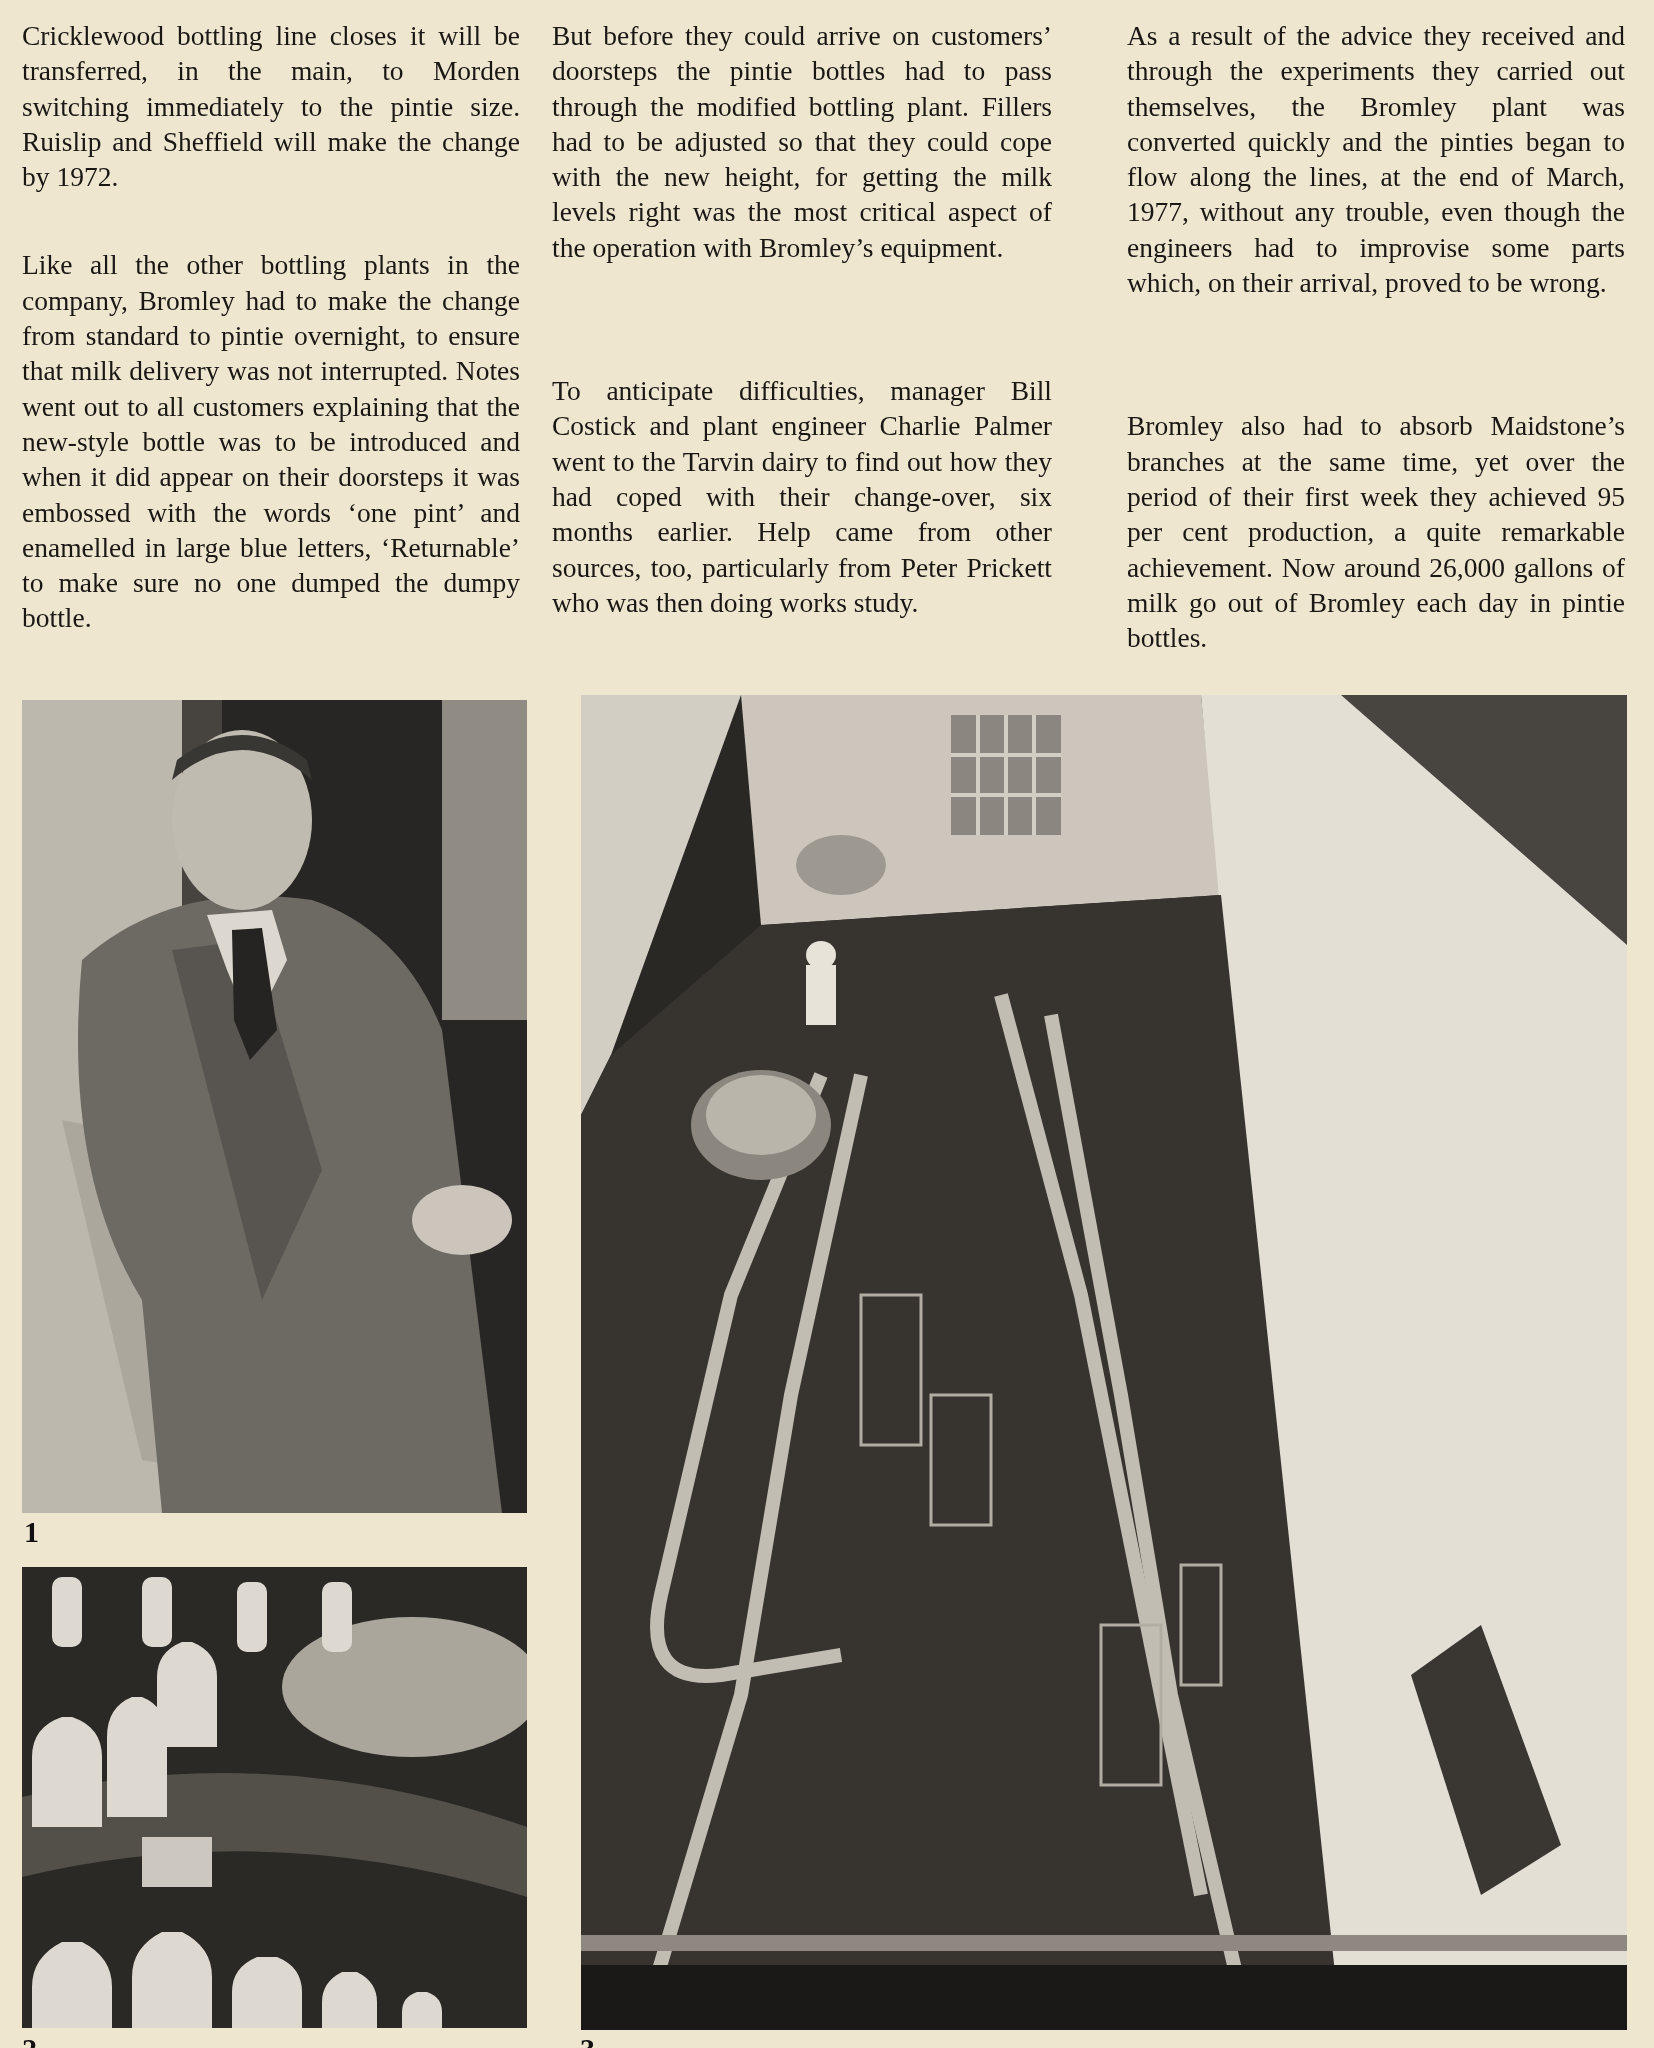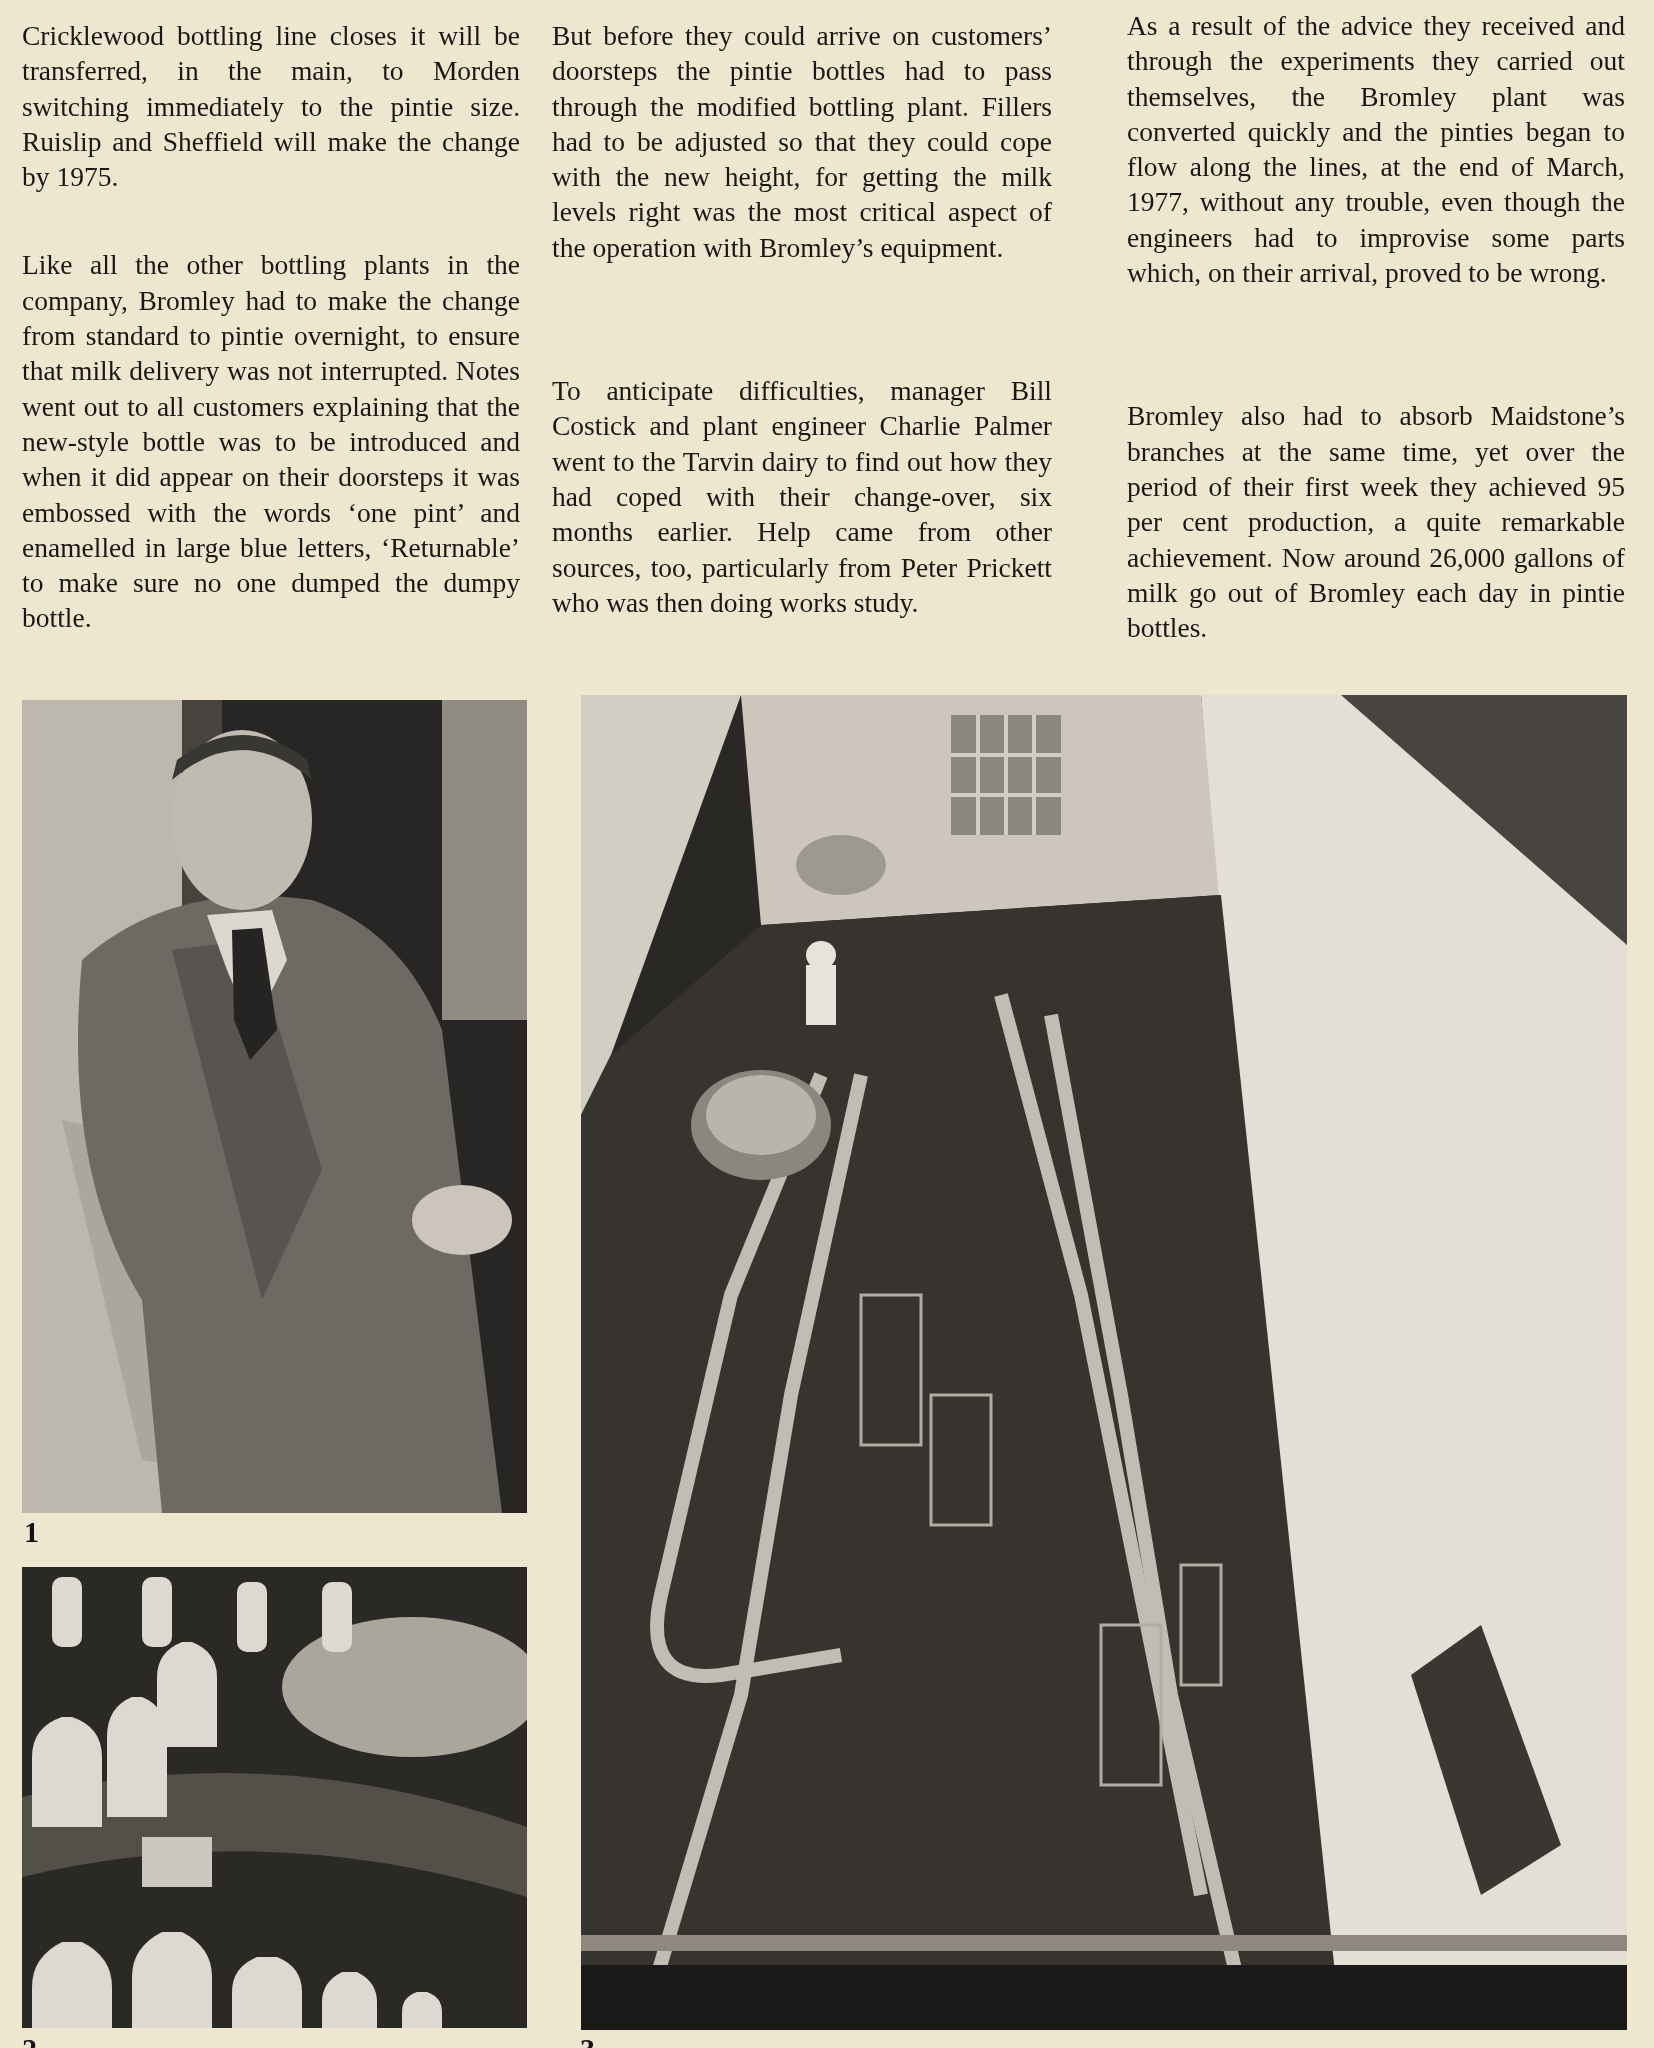--- a/index.html
+++ b/index.html
@@ -13,21 +13,21 @@
   .col {
     position: absolute;
     font-size: 27.5px;
     line-height: 35.3px;
     text-align: justify;
     hyphens: none;
   }
   .col p { margin: 0; }
   .col1 { left: 22px; top: 18px; width: 498px; }
   .col2 { left: 552px; top: 18px; width: 500px; }
-  .col3 { left: 1127px; top: 8px; width: 498px; }
+  .col3 { left: 1127px; top: 18px; width: 498px; }
   .gap { height: 53px; }
   .gap2 { height: 108px; }
 
   .photo {
     position: absolute;
     overflow: hidden;
     background: #3a3835;
     filter: contrast(1.05);
   }
   .photo svg { display: block; width: 100%; height: 100%; }
@@ -44,21 +44,21 @@
     color: #121010;
   }
   #num1 { left: 24px; top: 1517px; }
   #num2 { left: 22px; top: 2034px; }
   #num3 { left: 580px; top: 2034px; }
 </style>
 </head>
 <body>
 
 <div class="col col1">
-  <p>Cricklewood bottling line closes it will be transferred, in the main, to Morden switching immediately to the pintie size. Ruislip and Sheffield will make the change by 1975.</p>
+  <p>Cricklewood bottling line closes it will be transferred, in the main, to Morden switching immediately to the pintie size. Ruislip and Sheffield will make the change by 1972.</p>
   <div class="gap"></div>
   <p>Like all the other bottling plants in the company, Bromley had to make the change from standard to pintie overnight, to ensure that milk delivery was not interrupted. Notes went out to all customers explaining that the new-style bottle was to be introduced and when it did appear on their doorsteps it was embossed with the words ‘one pint’ and enamelled in large blue letters, ‘Returnable’ to make sure no one dumped the dumpy bottle.</p>
 </div>
 
 <div class="col col2">
   <p>But before they could arrive on customers’ doorsteps the pintie bottles had to pass through the modified bottling plant. Fillers had to be adjusted so that they could cope with the new height, for getting the milk levels right was the most critical aspect of the operation with Bromley’s equipment.</p>
   <div class="gap2"></div>
   <p>To anticipate difficulties, manager Bill Costick and plant engineer Charlie Palmer went to the Tarvin dairy to find out how they had coped with their change-over, six months earlier. Help came from other sources, too, particularly from Peter Prickett who was then doing works study.</p>
 </div>
 

